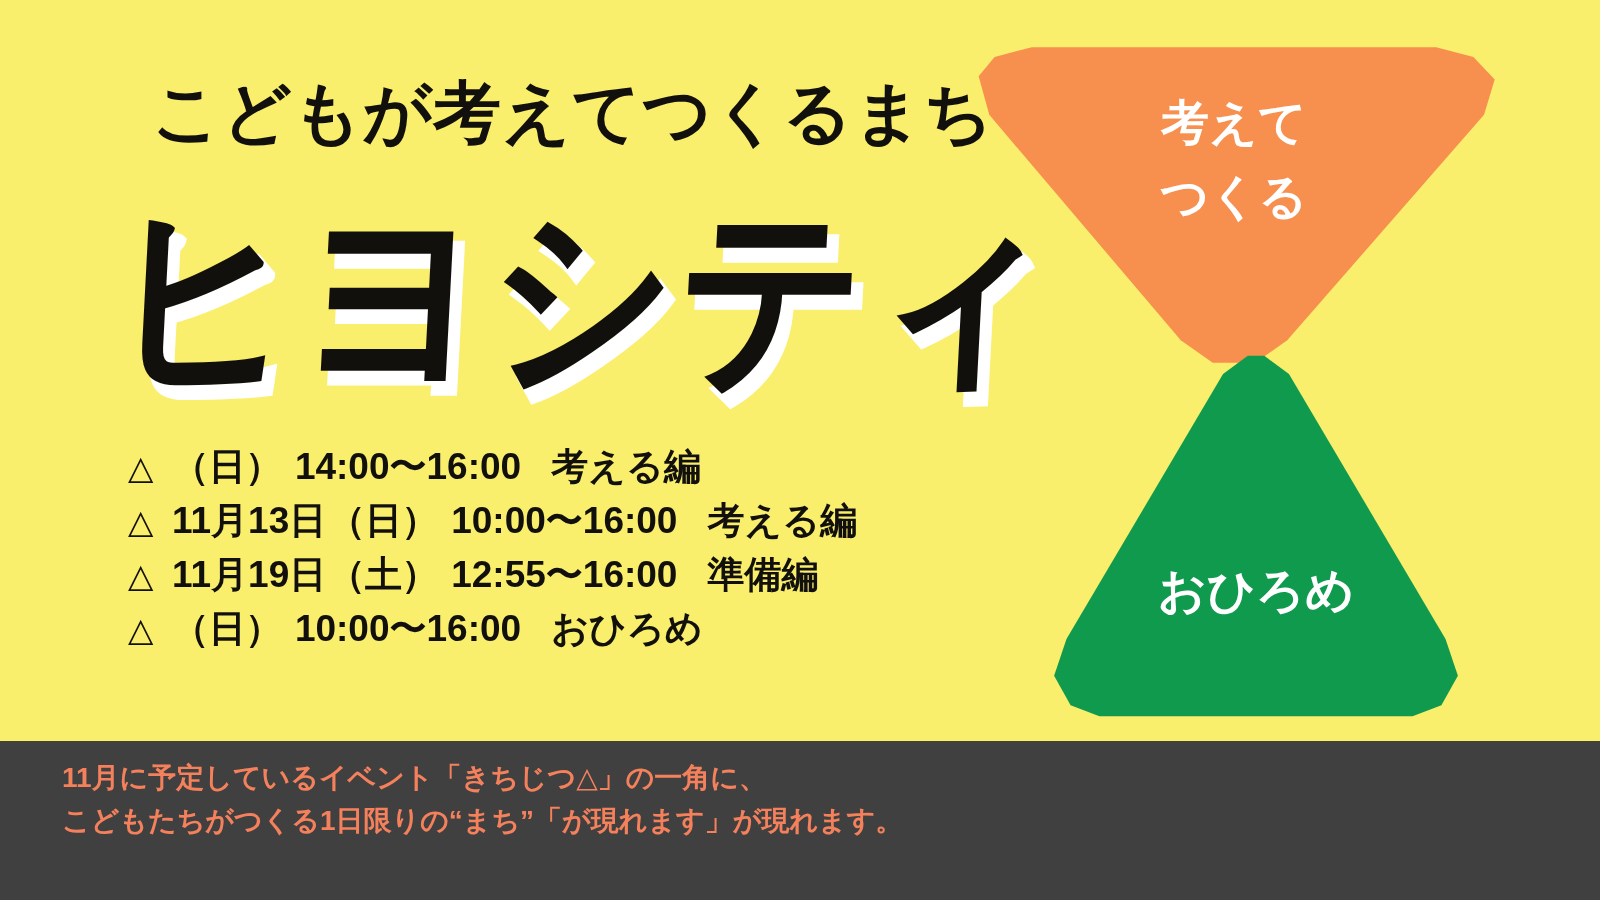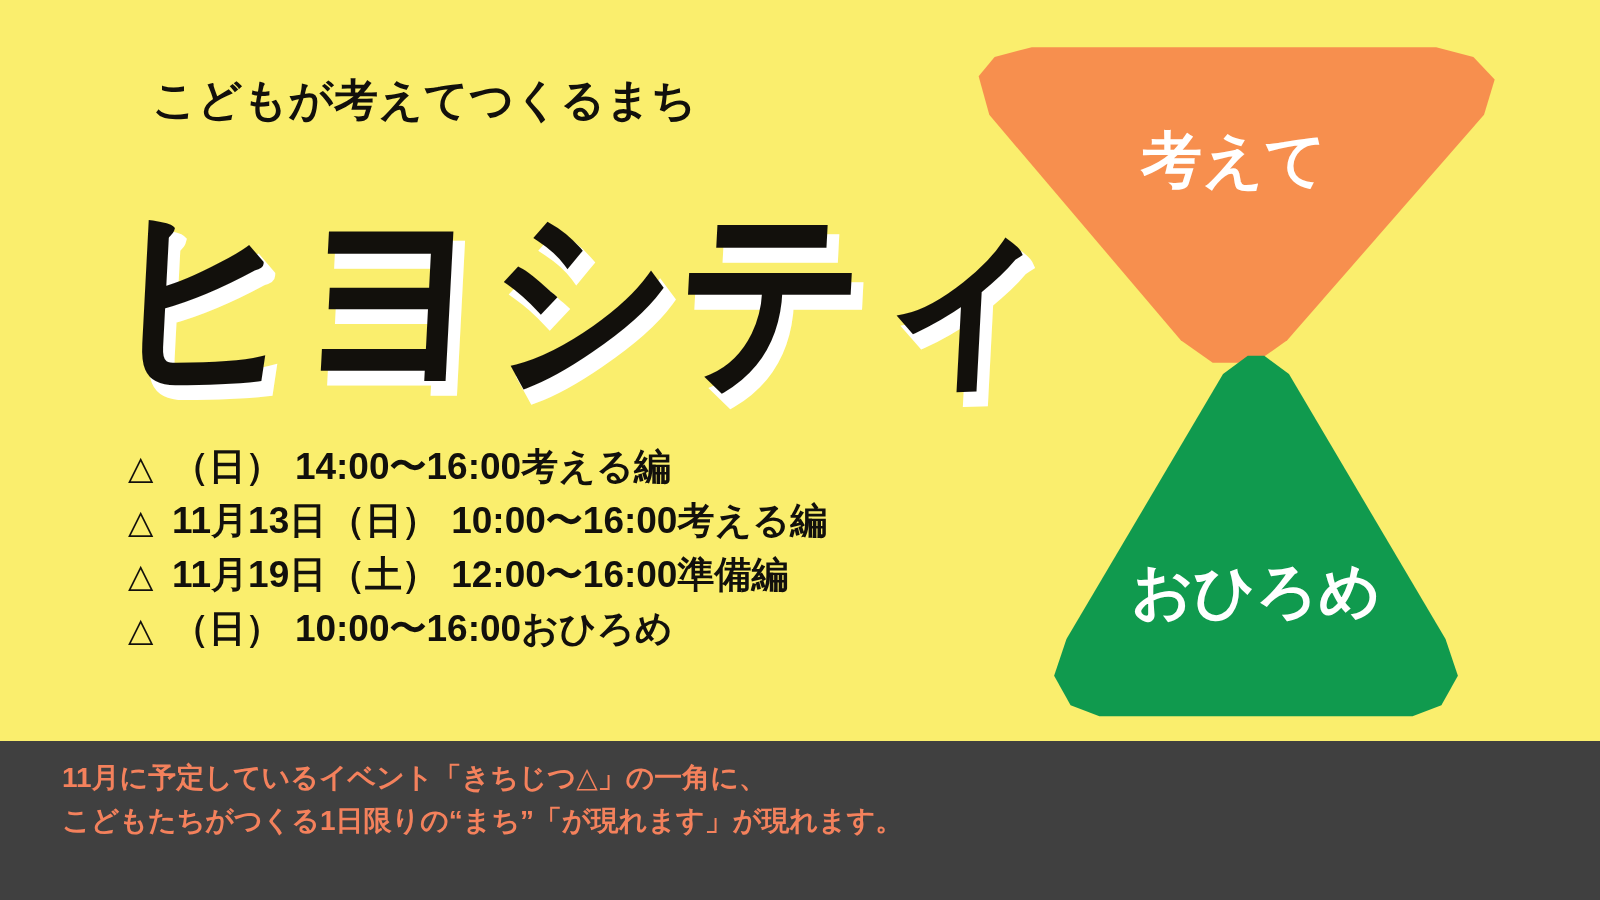--- a/index.html
+++ b/index.html
@@ -31,21 +31,21 @@
     height: 741px;
     background: #faee6d;
     overflow: hidden;
   }
 
   
   #tagline {
     position: absolute;
     left: 152px;
     top: 78px;
-    font-size: 44px;
+    font-size: 68px;
     font-weight: 700;
     color: #12100c;
     letter-spacing: 0.01em;
     white-space: nowrap;
     line-height: 1;
   }
 
   
   #title-wrap {
     position: absolute;
@@ -99,32 +99,32 @@
   .sched-bullet {
     width: 44px;
     flex: 0 0 44px;
     font-size: 33px;
     font-weight: 400;
     color: #12100c;
   }
   .sched-date  { margin-right: 2px; }
   .sched-day   { letter-spacing: -0.01em; }
   .sched-time  { margin-left: 13px; }
-  .sched-label { }
+  .sched-label { margin-left: 30px; }
 
   
   .badge {
     position: absolute;
     display: flex;
     align-items: center;
     justify-content: center;
     text-align: center;
     color: #ffffff;
     font-weight: 700;
-    font-size: 61px;
+    font-size: 48px;
     line-height: 1.55;
   }
 
   #badge-orange {
     left: 968px;
     top: 44px;
     width: 532px;
     height: 322px;
     background: #f78f4e;
     
@@ -206,36 +206,37 @@
         <span class="sched-date">11月13日</span>
         <span class="sched-day">（日）</span>
         <span class="sched-time">10:00〜16:00</span>
         <span class="sched-label">考える編</span>
       </div>
 
       <div class="sched-row">
         <span class="sched-bullet">△</span>
         <span class="sched-date">11月19日</span>
         <span class="sched-day">（土）</span>
-        <span class="sched-time">12:00〜16:00</span>
+        <span class="sched-time">12:55〜16:00</span>
         <span class="sched-label">準備編</span>
       </div>
 
       <div class="sched-row">
         <span class="sched-bullet">△</span>
         <span class="sched-day">（日）</span>
         <span class="sched-time">10:00〜16:00</span>
         <span class="sched-label">おひろめ</span>
       </div>
 
     </div>
 
     <div id="badge-orange" class="badge">
       <div class="badge-text">
         <span class="badge-line">考えて</span>
+        <span class="badge-line">つくる</span>
       </div>
     </div>
 
     <div id="badge-green" class="badge">
       <div class="badge-text">
         <span class="badge-line">おひろめ</span>
       </div>
     </div>
 
   </div>

